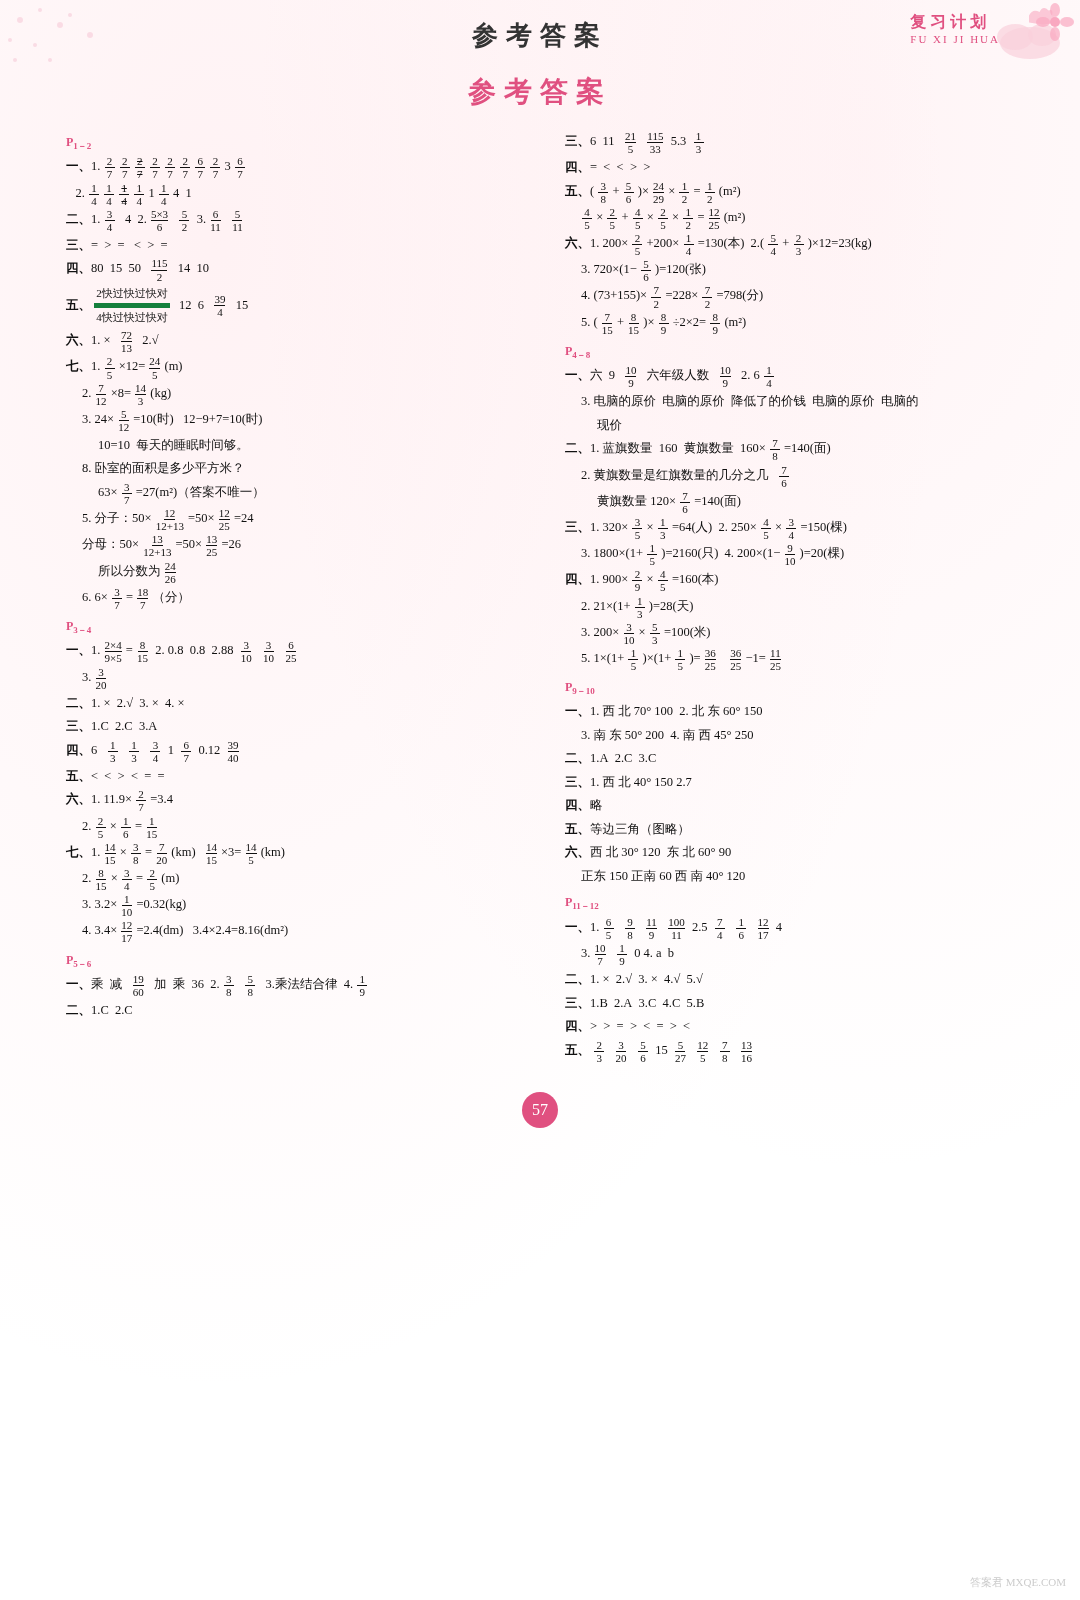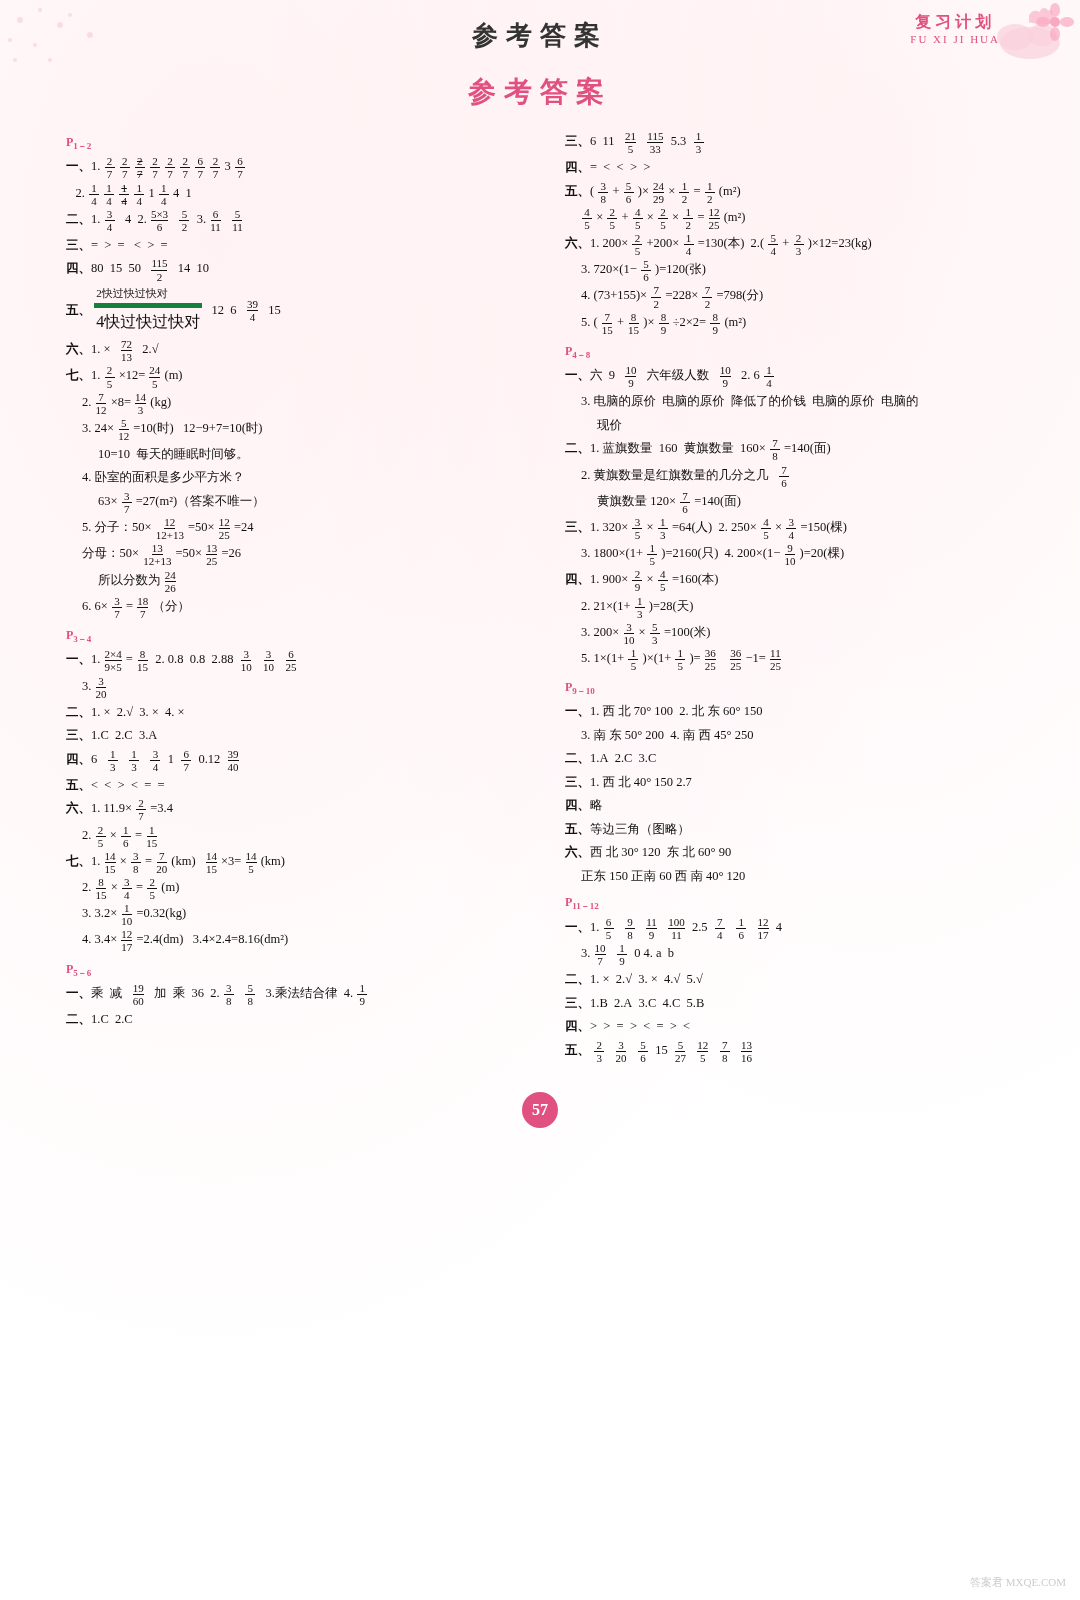--- a/index.html
+++ b/index.html
@@ -42,21 +42,20 @@
       font-size: 26px;
       font-weight: bold;
       letter-spacing: 8px;
       color: #333;
       flex: 1;
       text-align: center;
     }
     .header-right {
       display: flex;
       flex-direction: column;
-      align-items: center;
       position: absolute;
       right: 80px;
       top: 12px;
     }
     .header-right-cn {
       font-size: 16px;
       font-weight: bold;
       color: #e05080;
       letter-spacing: 4px;
     }
@@ -118,21 +117,21 @@
     }
     .page-number {
       display: inline-block;
       background: #e05080;
       color: white;
       border-radius: 50%;
       width: 36px;
       height: 36px;
       line-height: 36px;
       font-size: 16px;
-      font-weight: bold;
+      font-weight: normal;
     }
 
     
     .watermark {
       position: fixed;
       bottom: 10px;
       right: 14px;
       font-size: 11px;
       color: #aaa;
       opacity: 0.6;
@@ -309,21 +308,21 @@
               <span class="n">115</span>
               <span class="d">2</span>
             </span>
           &nbsp;&nbsp;14&nbsp;&nbsp;10
         </div>
 
         <div class="math-line">
           <span class="section-num">五、</span>
           <span style="display:inline-block;vertical-align:middle;">
             <span style="display:block;font-size:11px;border-bottom:5px solid #15803d;padding:0 2px;">2快过快过快对</span>
-            <span style="display:block;font-size:16px;padding:0 2px;">4快过快过快对</span>
+            <span style="display:block;font-size:11px;padding:0 2px;">4快过快过快对</span>
           </span>
           &nbsp;&nbsp;12&nbsp;&nbsp;6&nbsp;&nbsp;
           <span class="if">
               <span class="n">39</span>
               <span class="d">4</span>
             </span>
           &nbsp;&nbsp;15
         </div>
 
         <div class="math-line">
@@ -370,21 +369,21 @@
               <span class="d">12</span>
             </span>
           =10(时)&nbsp;&nbsp; 12−9+7=10(时)
         </div>
 
         <div class="math-line indent2">
           10=10&nbsp;&nbsp;每天的睡眠时间够。
         </div>
 
         <div class="math-line indent1">
-          4. 卧室的面积是多少平方米？
+          8. 卧室的面积是多少平方米？
         </div>
 
         <div class="math-line indent2">
           63×
           <span class="if">
               <span class="n">3</span>
               <span class="d">7</span>
             </span>
           =27(m²)（答案不唯一）
         </div>

